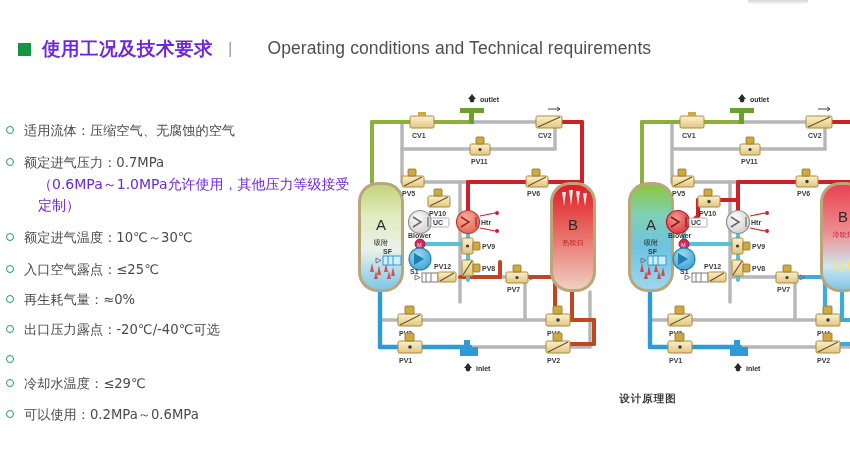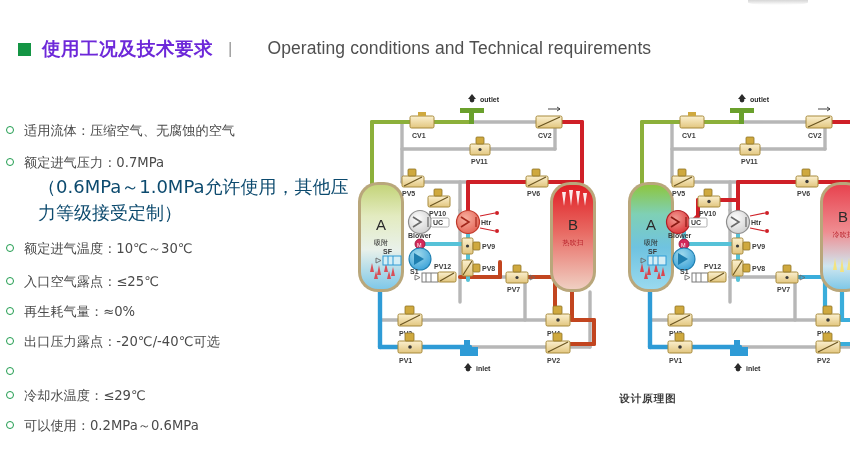--- a/index.html
+++ b/index.html
@@ -45,21 +45,21 @@
   .spec-row.tight{margin-bottom:11px;}
   .ring{
     flex:0 0 auto;width:8px;height:8px;border:1.5px solid #1f9c4e;
     border-radius:50%;margin:5px 10px 0 2px;box-sizing:border-box;
   }
   .spec-txt{
     font-size:13.2px;color:#4a4a4a;line-height:1.45;
     font-family:"DejaVu Sans","Liberation Sans",sans-serif;
   }
   .spec-sub{
-    font-size:18px;color:#0c4a6e;line-height:1.45;
+    font-size:14px;color:#6d28d9;line-height:1.45;
     margin:2px 0 0 14px;
     font-family:"DejaVu Sans","Liberation Sans",sans-serif;
   }
 
   
   .diagrams{position:absolute;left:350px;top:92px;width:490px;height:300px;}
   .dg{position:absolute;top:0;width:280px;height:285px;}
   .dg.left{left:0;}
   .dg.right{left:270px;}
   .caption{

